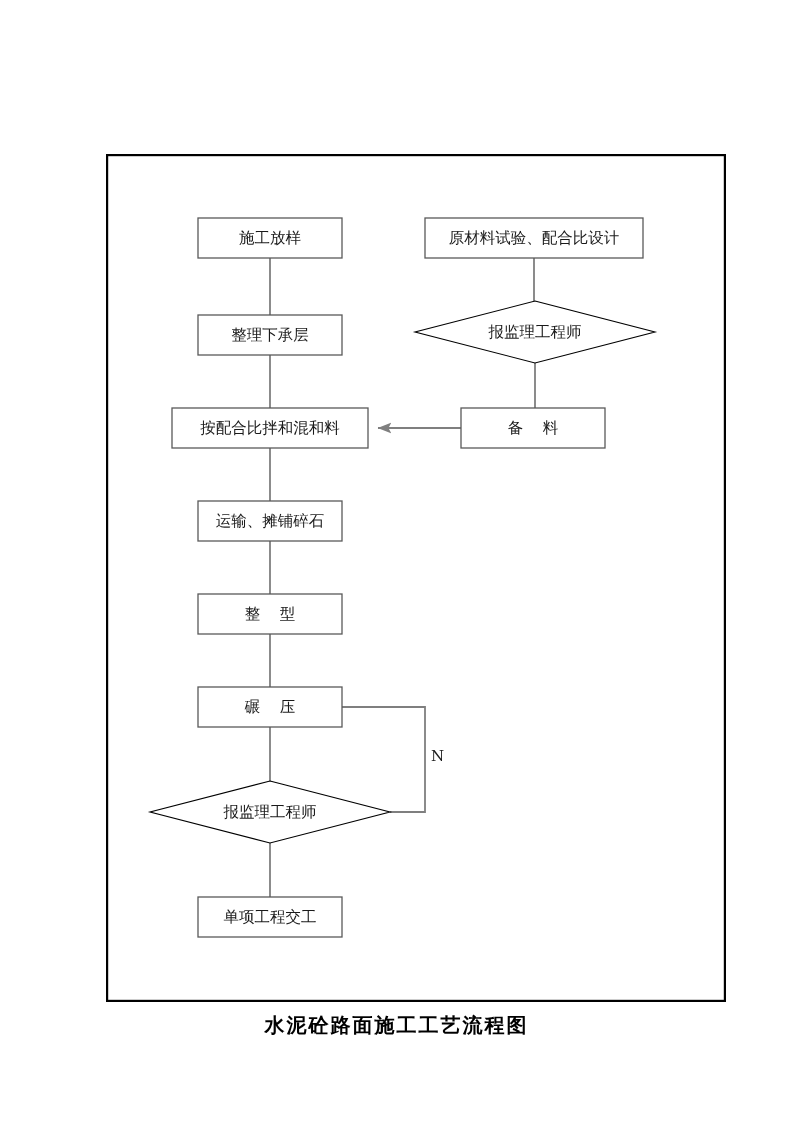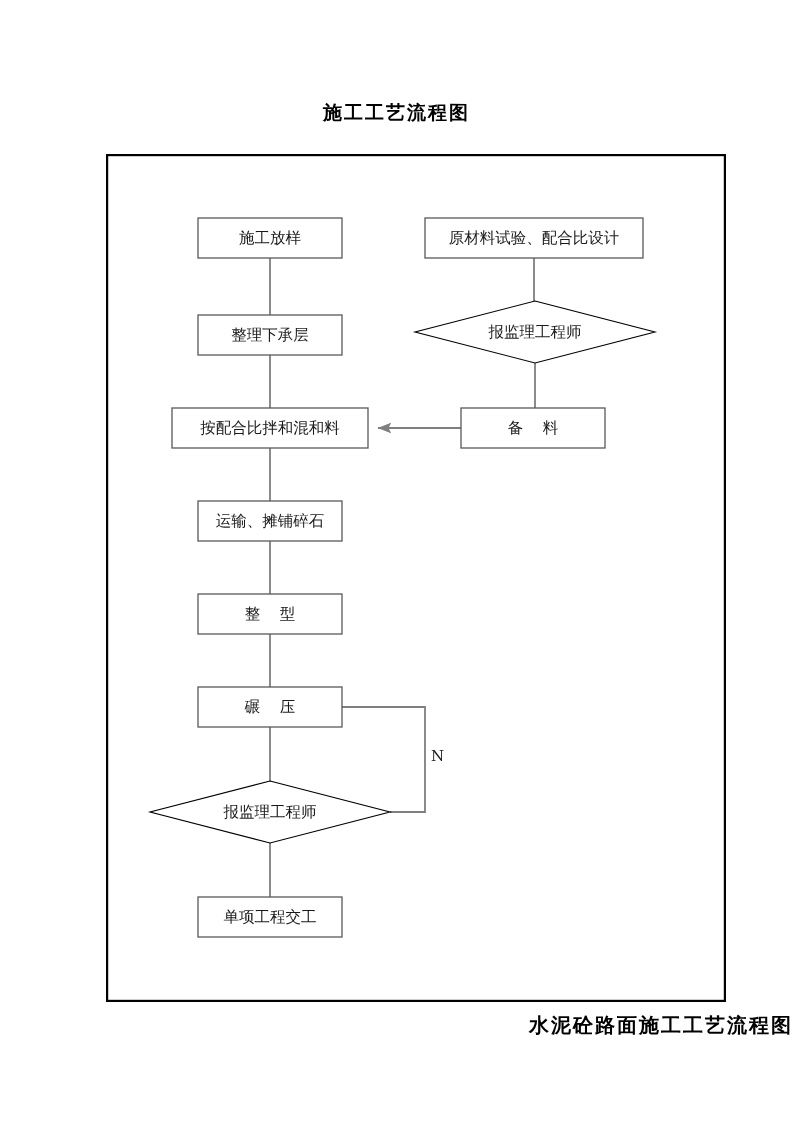--- a/index.html
+++ b/index.html
@@ -33,21 +33,21 @@
     font-size: 19px;
     letter-spacing: 2px;
     color: #000000;
     white-space: nowrap;
   }
   .page-caption {
     position: absolute;
     left: 0;
     top: 1012px;
     width: 793px;
-    text-align: right;
+    text-align: center;
     font-family: "DejaVu Serif", "Liberation Serif", serif;
     font-weight: bold;
     font-size: 20px;
     letter-spacing: 2px;
     color: #000000;
     white-space: nowrap;
   }
   #chart-frame {
     position: absolute;
     left: 106px;
@@ -94,21 +94,20 @@
     fill: #1a1a1a;
     text-anchor: start;
     dominant-baseline: middle;
   }
 </style>
 </head>
 <body>
 
 <div id="page">
 
-  <div class="page-title">施工工艺流程图</div>
 
   <div id="chart-frame">
     <svg class="flow" viewBox="0 0 620 848" xmlns="http://www.w3.org/2000/svg">
       <defs>
         <marker id="arrow" markerWidth="9" markerHeight="9" refX="7.4" refY="3.2" orient="auto" markerUnits="strokeWidth">
           <path d="M0,0.2 L7.6,3.2 L0,6.2 L1.6,3.2 z" fill="#7f7f7f"></path>
         </marker>
       </defs>
 
       <rect class="frame-rect" x="1.1" y="1.1" width="617.8" height="845.8"></rect>

